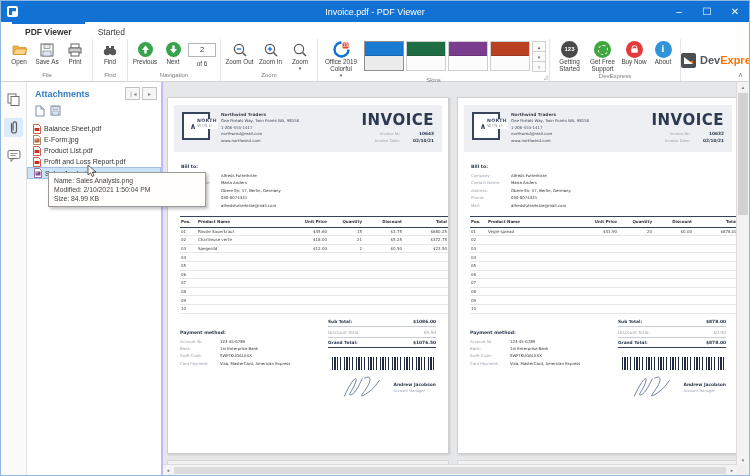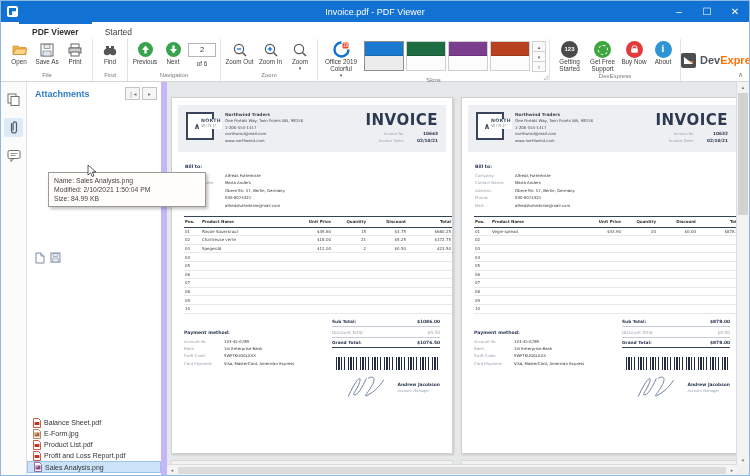--- a/index.html
+++ b/index.html
@@ -6,21 +6,21 @@
   .app{position:relative;width:750px;height:476px;background:#fff;overflow:hidden;
        font-family:"Liberation Sans",sans-serif;box-sizing:border-box;border:1px solid #8fb9e2;}
   
   .titlebar{height:21px;background:#1272d3;display:flex;align-items:center;color:#fff;position:relative;}
   .app-icon{width:11px;height:11px;margin-left:6px;background:#fff;border-radius:2px;position:relative;}
   .app-icon::after{content:"";position:absolute;inset:2px;background:#1272d3;clip-path:polygon(0 0,100% 0,100% 45%,45% 45%,45% 100%,0 100%);}
   .title-text{position:absolute;left:0;right:0;text-align:center;font-size:9px;pointer-events:none;}
   .win-controls{margin-left:auto;display:flex;height:100%;}
   .win-btn{width:28px;display:flex;align-items:center;justify-content:center;font-size:10px;color:#fff;}
   
-  .tabrow{height:17px;display:flex;align-items:stretch;padding-left:18px;background:#fff;}
+  .tabrow{height:17px;display:flex;align-items:stretch;padding-left:11px;background:#fff;}
   .rtab{padding:2px 13px 0;font-size:8.5px;color:#404040;display:flex;align-items:center;}
   .rtab.active{border-top:2px solid #1272d3;padding-top:0;font-weight:bold;color:#333;}
   
   .ribbon{height:42px;display:flex;align-items:stretch;border-bottom:1px solid #d5d5d5;background:#fff;padding:0 1px;position:relative;}
   .rgroup{display:flex;flex-direction:column;border-right:1px solid #e4e4e4;padding:1px 3px 0;position:relative;}
   .rgroup-content{flex:1;display:flex;align-items:flex-start;}
   .rgroup-label{font-size:6px;color:#7a7a7a;text-align:center;padding:0 0 2px;line-height:7px;}
   .rbtn{width:28px;display:flex;flex-direction:column;align-items:center;font-size:6.3px;color:#3c3c3c;text-align:center;line-height:6.8px;padding-top:1px;cursor:default;}
   .rbtn .ic{width:17px;height:17px;display:flex;align-items:center;justify-content:center;margin-bottom:1px;}
   .caret-dn{font-size:5px;color:#555;line-height:4px;}
@@ -44,21 +44,21 @@
   .dxmark{width:15px;height:15px;background:#4a4f54;border-radius:2px;position:relative;}
   .dxmark::after{content:"";position:absolute;left:3px;top:4px;border-left:9px solid #fff;border-top:7px solid transparent;}
   .dxmark::before{content:"";position:absolute;left:3px;top:8px;width:9px;height:3px;background:#ff7200;clip-path:polygon(0 100%,100% 0,100% 100%);}
   .dxname{font-size:11px;font-weight:bold;color:#53585e;}
   .dxname .ex{color:#ff7200;}
   
   .main{position:absolute;top:81px;left:0;right:0;bottom:0;display:flex;}
   .toolstrip{width:25px;background:#fbfbfb;border-right:1px solid #e3e3e3;display:flex;flex-direction:column;align-items:center;padding-top:8px;gap:9px;}
   .tool{width:19px;height:19px;display:flex;align-items:center;justify-content:center;border-radius:2px;}
   .tool.active{background:#dcebf9;}
-  .attach-panel{width:134px;background:#fff;border-right:6px solid #c4b5fd;display:flex;flex-direction:column;justify-content:space-between;}
+  .attach-panel{width:134px;background:#fff;border-right:2px solid #c4b5fd;display:flex;flex-direction:column;}
   .ap-header{display:flex;align-items:center;padding:5px 4px 3px 8px;}
   .ap-title{font-size:9px;font-weight:bold;color:#2f7cc4;flex:1;}
   .ap-nav{width:13px;height:11px;border:1px solid #c3c3c3;background:#f6f6f6;font-size:6px;color:#888;display:flex;align-items:center;justify-content:center;margin-left:2px;}
   .ap-toolbar{display:flex;gap:5px;padding:2px 8px 4px;}
   .ap-list{padding:2px 0;}
   .ap-item{display:flex;align-items:center;gap:3px;height:11px;padding:0 2px 0 6px;font-size:7px;color:#333;white-space:nowrap;}
   .ap-item.selected{background:#cbe3f8;border:1px solid #9cc3e5;height:10px;}
   .docarea{flex:1;background:#e6e7e9;position:relative;overflow:hidden;}
   
   .vscroll{position:absolute;top:0;right:0;bottom:10px;width:12px;background:#f3f3f3;border-left:1px solid #dcdcdc;}

